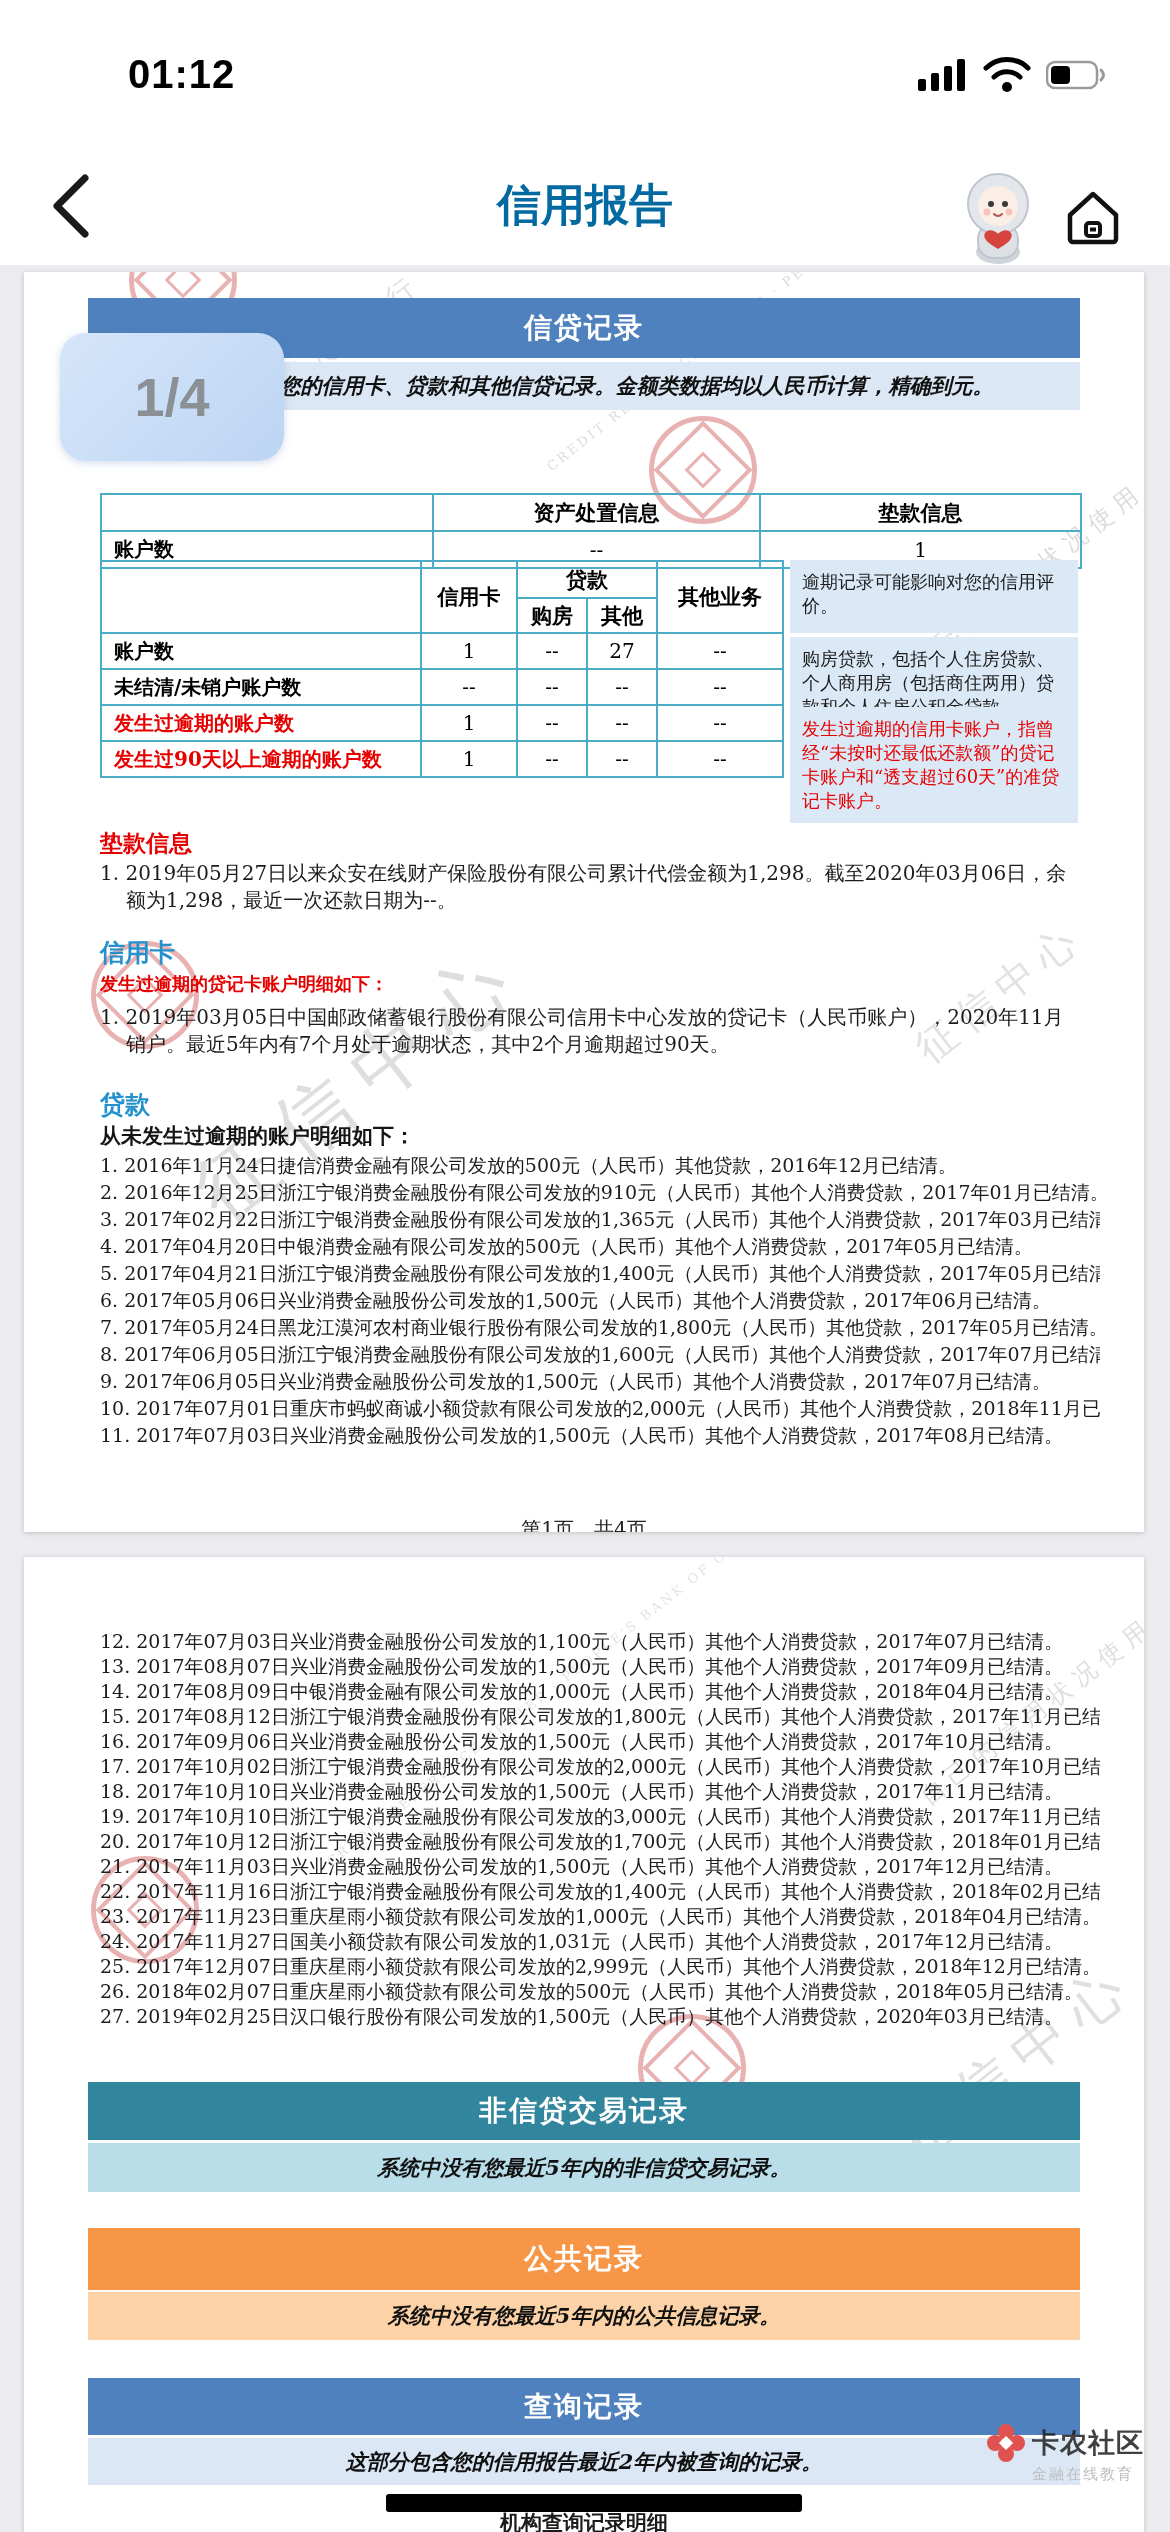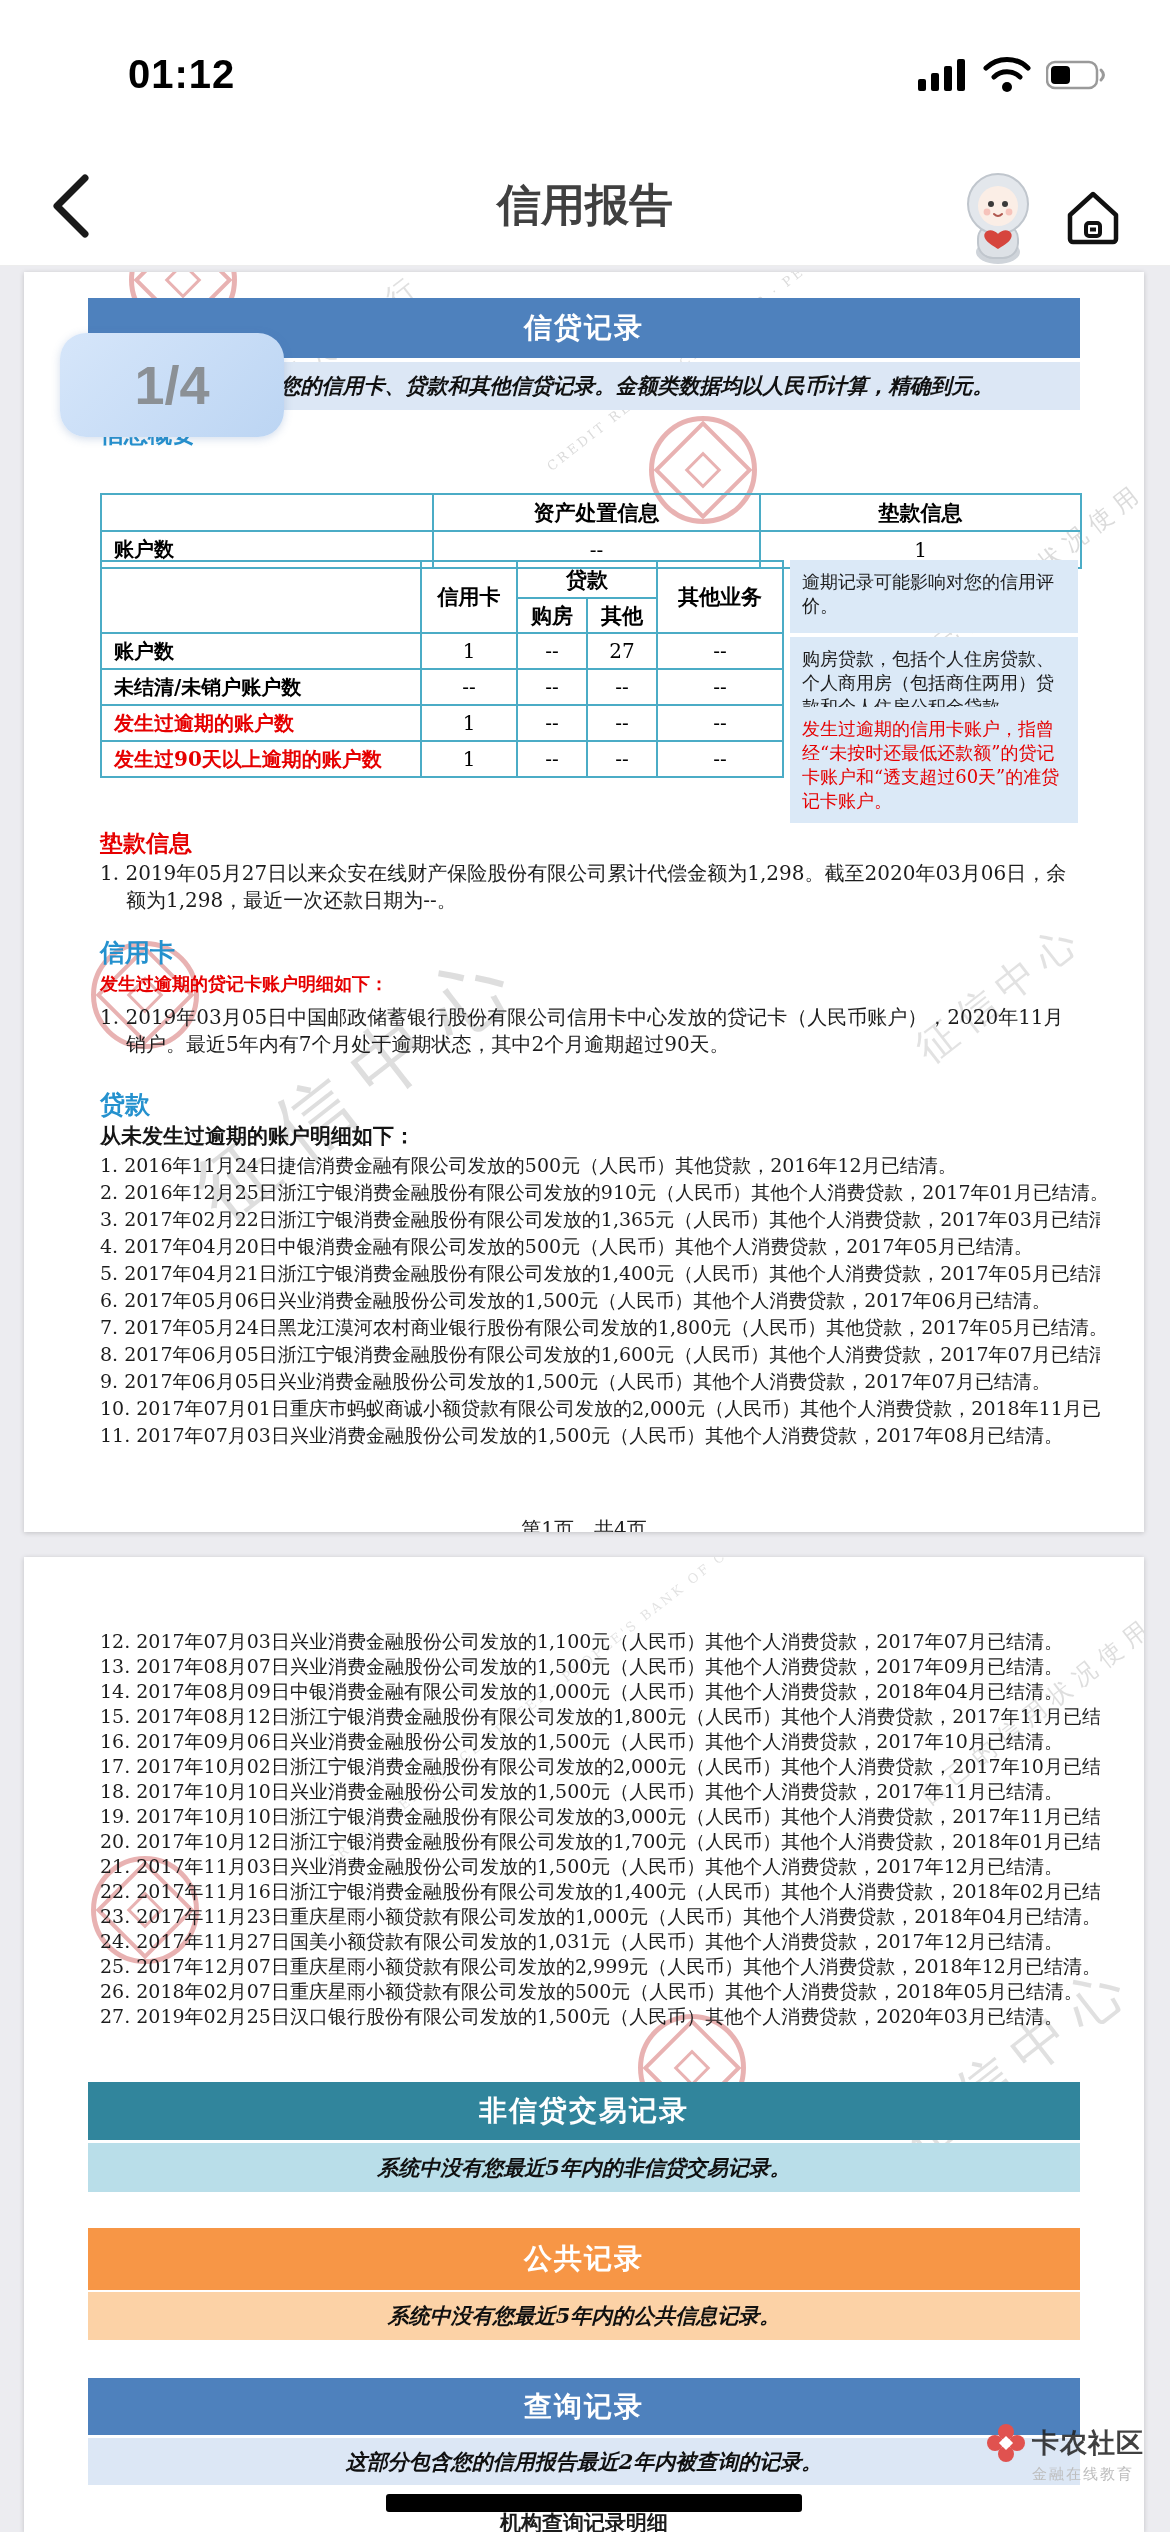--- a/index.html
+++ b/index.html
@@ -10,21 +10,21 @@
   *{margin:0;padding:0;box-sizing:border-box;}
   html,body{background:#fff;}
   #screen{position:relative;width:1170px;height:2532px;background:var(--c-bg_gray);overflow:hidden;
           font-family:"Liberation Sans",sans-serif;}
   
   #topbar{position:absolute;left:0;top:0;width:1170px;height:266px;background:#fff;z-index:30;border-bottom:1px solid #ededed;}
   .time{position:absolute;left:128px;top:52px;font-size:40px;font-weight:700;color:#000;letter-spacing:1px;}
   .statusicons{position:absolute;right:62px;top:56px;display:flex;align-items:center;gap:14px;}
   .navbtn{position:absolute;background:none;border:none;cursor:pointer;}
   #back{left:36px;top:172px;width:70px;height:70px;}
-  #navtitle{position:absolute;left:0;top:176px;width:1170px;text-align:center;font-size:44px;font-weight:700;color:#404040;}
+  #navtitle{position:absolute;left:0;top:176px;width:1170px;text-align:center;font-size:44px;font-weight:700;color:#0369a1;}
   #mascot{left:948px;top:168px;width:100px;height:100px;}
   #homebtn{left:1058px;top:186px;width:70px;height:66px;}
   
   .pagecard{position:absolute;left:24px;width:1120px;background:#fff;box-shadow:0 1px 5px rgba(0,0,0,.18);overflow:hidden;}
   #page1{top:272px;height:1260px;}
   #page2{top:1557px;height:975px;}
   
   .stamp{position:absolute;width:108px;height:108px;border:5px solid var(--c-stamp);border-radius:50%;opacity:.40;}
   .stamp::before{content:"";position:absolute;inset:14px;border:4px solid var(--c-stamp);transform:rotate(45deg);}
   .stamp::after{content:"";position:absolute;inset:36px;border:3px solid var(--c-stamp);transform:rotate(45deg);}
@@ -46,21 +46,21 @@
            font-size:18px;line-height:24px;padding:10px 12px;color:#1c1c1c;}
   .notebox.red{color:var(--c-red);}
   .para{position:absolute;left:76px;width:980px;font-family:"DejaVu Serif",serif;font-size:20px;line-height:27px;
         padding-left:26px;text-indent:-26px;color:#1c1c1c;}
   ul.loanlist{position:absolute;left:76px;width:1000px;list-style:none;font-family:"DejaVu Serif",serif;color:#1c1c1c;}
   ul.loanlist li{font-size:19px;white-space:nowrap;overflow:hidden;}
   #list1 li{line-height:27px;}
   #list2 li{line-height:25px;}
   .pagefooter{position:absolute;left:0;width:1120px;text-align:center;font-family:"DejaVu Serif",serif;font-size:20px;color:#222;}
   
-  #pagebadge{position:absolute;left:60px;top:333px;width:224px;height:104px;border-radius:26px;z-index:40;
+  #pagebadge{position:absolute;left:60px;top:333px;width:224px;height:128px;border-radius:26px;z-index:40;
      background:linear-gradient(135deg,#d6e6fa 0%,#bcd5f3 100%);box-shadow:0 2px 8px rgba(80,120,180,.25);
      display:flex;align-items:center;justify-content:center;font-size:54px;font-weight:600;color:#8b9095;}
   
   #redact{position:absolute;left:362px;top:937px;width:416px;height:18px;background:#000;border-radius:3px;}
   #detailhead{position:absolute;left:0;top:952px;width:1120px;text-align:center;font-family:"DejaVu Serif",serif;
               font-weight:700;font-size:21px;color:#1c1c1c;}
   #kanong{position:absolute;left:962px;top:866px;width:160px;}
   #kanong .krow{display:flex;align-items:center;gap:6px;}
   #kanong .kname{font-size:27px;font-weight:700;color:rgba(30,30,30,.85);letter-spacing:1px;}
   #kanong .ksub{font-size:15px;color:#bdbdbd;margin-top:2px;margin-left:46px;letter-spacing:2px;}

